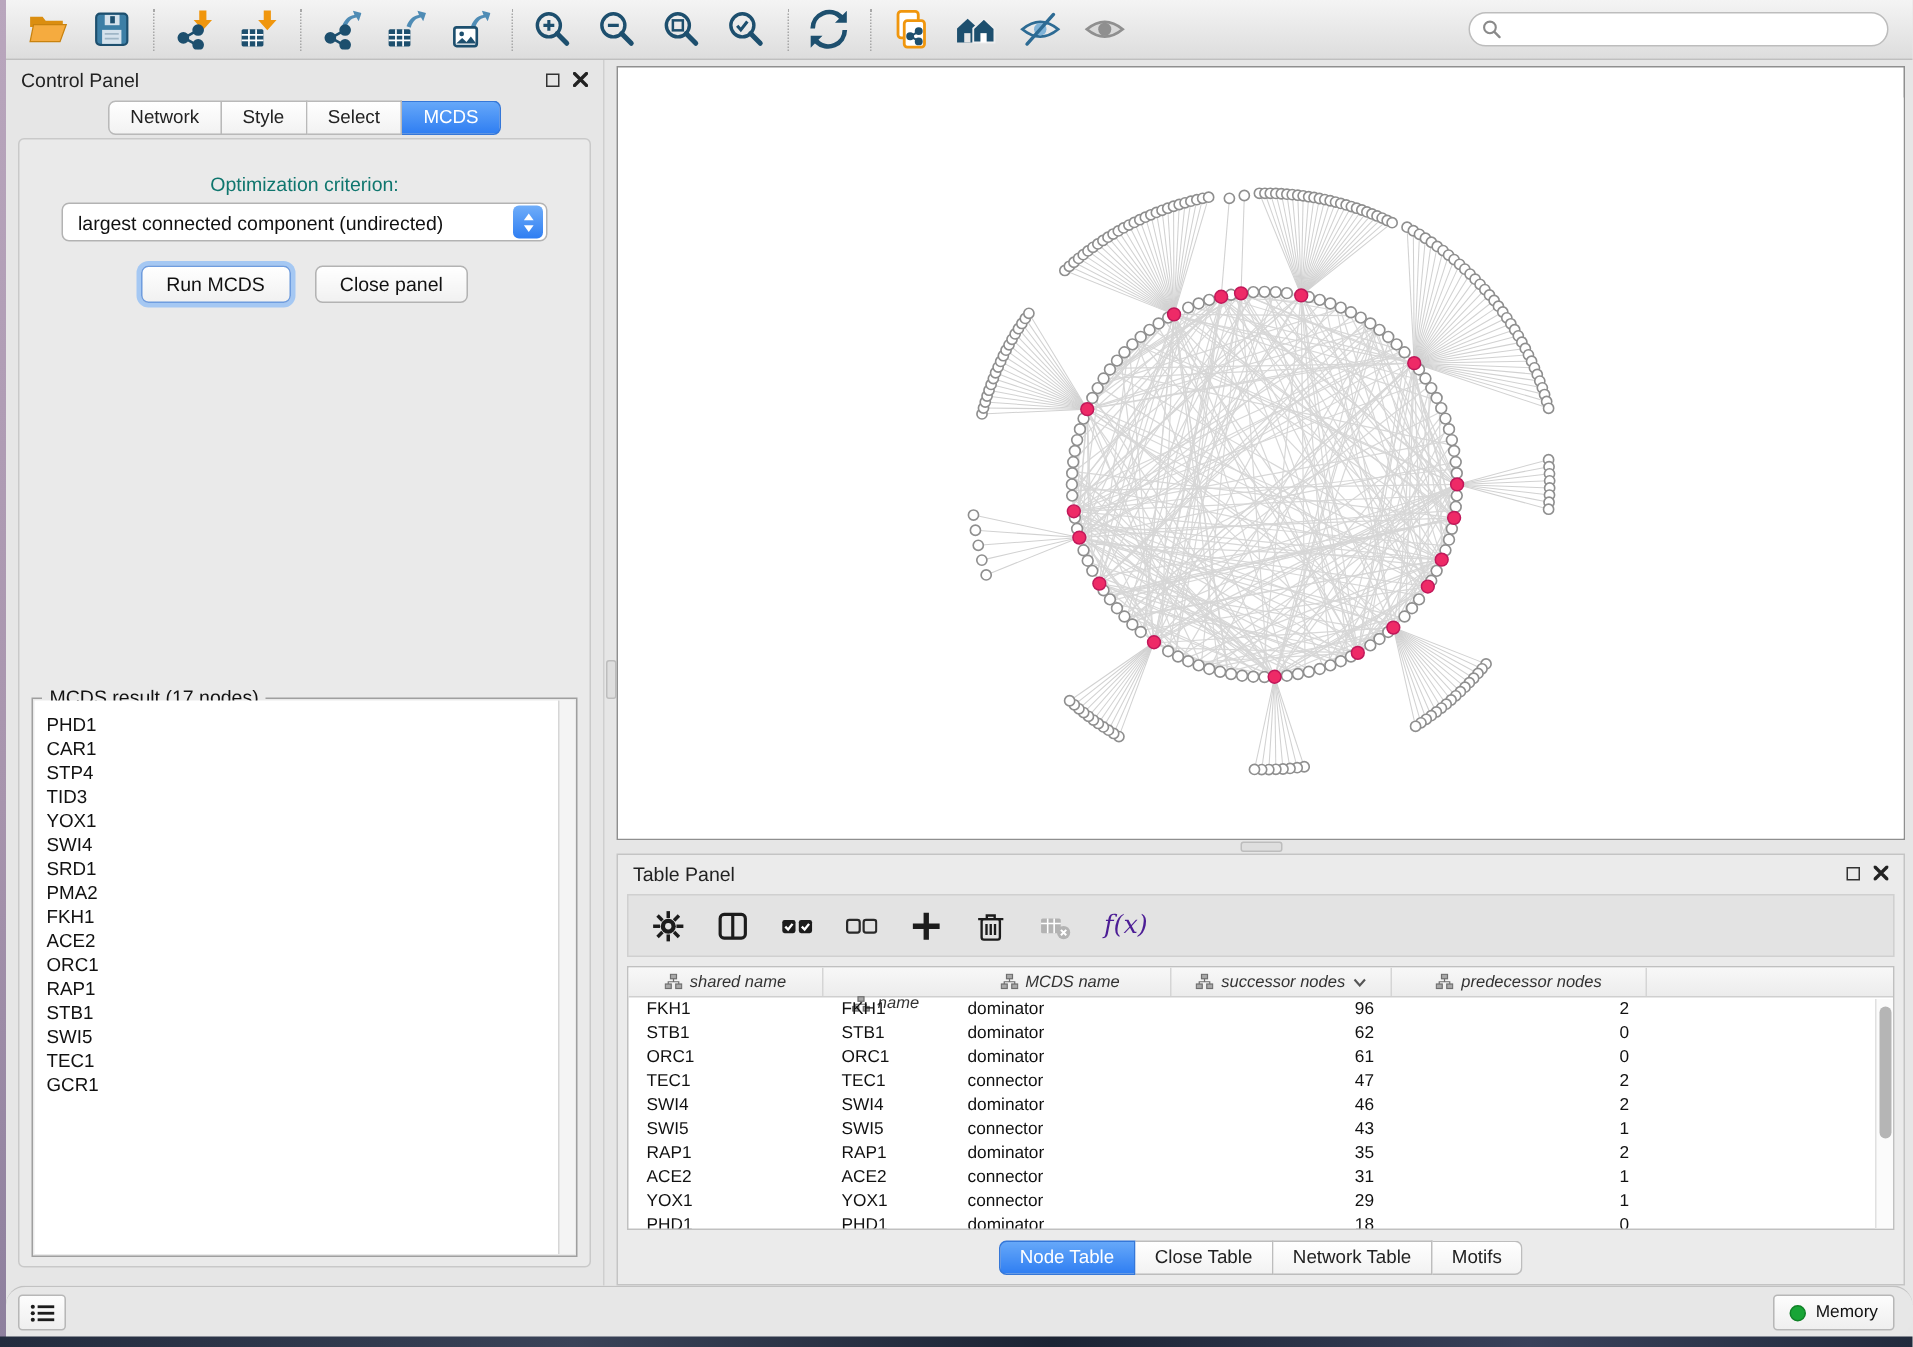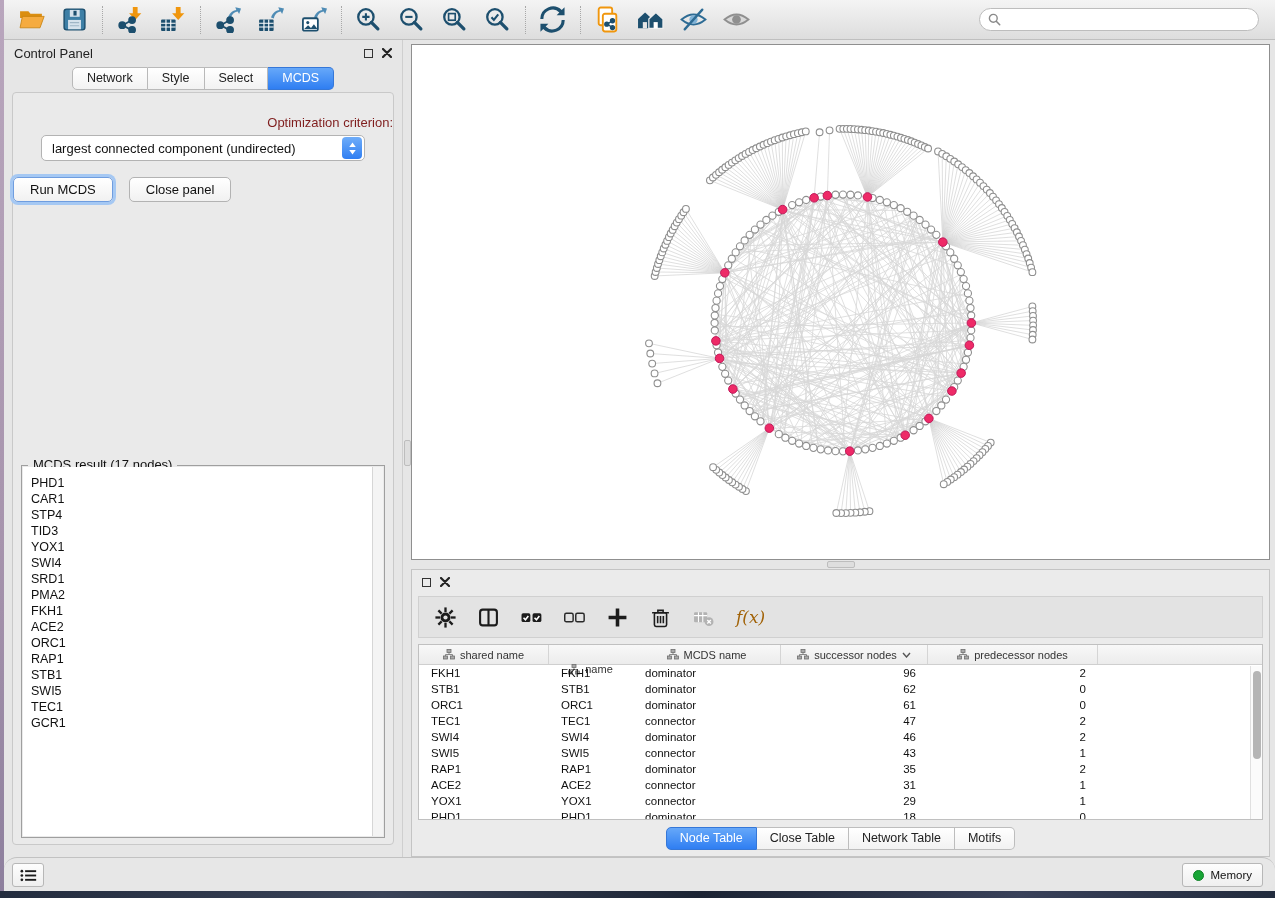--- a/index.html
+++ b/index.html
@@ -43,30 +43,30 @@
   .float-icon { width:9px; height:9px; border:1.5px solid #333; display:inline-block; }
   .close-icon svg { width:10px; height:10px; display:block; }
   .cp-tabs { position:absolute; top:27px; left:0; right:0; display:flex; justify-content:center; }
   .cp-tab { font-size:12.5px; color:#222; background:linear-gradient(#ffffff,#f2f2f2);
     border:1px solid #b9b9b9; border-left:none; padding:3px 14px 4px; cursor:pointer; }
   .cp-tab:first-child { border-left:1px solid #b9b9b9; border-radius:5px 0 0 5px; }
   .cp-tab:last-child { border-radius:0 5px 5px 0; }
   .cp-tab.active { background:linear-gradient(#66a8f9,#2f7ef2); color:#fff; border-color:#3577d8; }
   .cp-content { position:absolute; left:8px; right:8px; top:52px; bottom:12px;
     background:#eaeaea; border:1px solid #c9c9c9; border-radius:4px; }
-  .opt-label { position:absolute; top:22px; left:0; right:0; text-align:right;
-    font-size:13px; color:#7f1d1d; }
+  .opt-label { position:absolute; top:22px; left:0; right:0; text-align:center;
+    font-size:13px; color:#0f766e; }
   .criterion { position:absolute; top:42px; left:28px; right:28px; height:26px;
     background:#fff; border:1px solid #b3b3b3; border-radius:5px; display:flex;
     align-items:center; cursor:pointer; }
   .criterion-value { flex:1; font-size:13px; color:#111; padding-left:10px; white-space:nowrap; }
   .stepper { width:20px; height:22px; margin-right:2px; border-radius:4px;
     background:linear-gradient(#6fadf9,#2f7ef2); display:flex; align-items:center; justify-content:center; }
   .stepper svg { width:9px; height:15px; }
-  .btn-row { position:absolute; top:84px; left:0; right:0; display:flex; gap:16px; }
+  .btn-row { position:absolute; top:84px; left:0; right:0; display:flex; justify-content:center; gap:16px; }
   .btn { font-size:13px; color:#111; background:linear-gradient(#ffffff,#f1f1f1);
     border:1px solid #b3b3b3; border-radius:5px; padding:4px 16px; cursor:pointer;
     font-family:"Liberation Sans",sans-serif; }
   .btn.focused { box-shadow:0 0 0 3px #a5c8f3; border-color:#6f9ddf; }
   .groupbox { position:absolute; left:8px; right:8px; top:372px; bottom:6px;
     border:1px solid #9f9f9f; }
   .groupbox-title { position:absolute; top:-9px; left:6px; background:#eaeaea;
     padding:0 5px; font-size:13px; color:#111; }
   .mcds-list { position:absolute; inset:1px; background:#fff; overflow:hidden;
     padding:8px 0 0 8px; }
@@ -97,27 +97,27 @@
   .table-panel { position:absolute; left:0; right:0; top:529px; bottom:0; background:#ebebeb;
     border:1px solid #c4c4c4; }
   .tp-header { position:absolute; top:0; left:0; right:0; height:24px; display:flex;
     align-items:center; padding:0 10px; }
   .tp-title { font-size:13px; color:#222; flex:1; }
   .tp-toolbar { position:absolute; top:26px; left:6px; right:6px; height:42px;
     background:#e3e3e3; border:1px solid #d0d0d0; display:flex; align-items:center;
     padding-left:16px; gap:22px; }
   .tpi { background:none; border:none; cursor:pointer; display:flex; align-items:center; }
   .tpi svg { width:21px; height:21px; }
-  .fx-label { font-size:17px; font-family:"DejaVu Serif",serif; font-style:italic; color:#a16207; }
+  .fx-label { font-size:17px; font-family:"DejaVu Serif",serif; font-style:italic; color:#4c1d95; }
   .nt-wrap { position:absolute; left:6px; right:6px; top:74px; bottom:36px; background:#fff;
     border:1px solid #c0c0c0; overflow:hidden; }
   .nt-header { display:flex; height:20px; background:linear-gradient(#f8f8f8,#ececec);
     border-bottom:1px solid #cfcfcf; }
   .th { display:flex; align-items:center; justify-content:center; gap:5px;
-    border-right:1px solid #d5d5d5; font-size:11px; color:#333; cursor:pointer; }
+    border-right:1px solid #d5d5d5; font-size:11px; color:#333; cursor:pointer;font-style:italic; }
   .th svg.attr { width:12px; height:11px; }
   .th svg.caret { width:9px; height:6px; }
   .tr { display:flex; height:16px; }
   .td { font-size:11.5px; color:#111; line-height:16px; white-space:nowrap; overflow:hidden; }
   .td.left { padding-left:12px; text-align:left; }
   .td.right { padding-right:12px; text-align:right; }
   .nt-scroll { position:absolute; top:21px; bottom:0; right:0; width:12px; background:#fbfbfb;
     border-left:1px solid #e0e0e0; }
   .nt-thumb { position:absolute; top:5px; left:1.5px; width:8px; height:88px;
     background:#b5b5b5; border-radius:4px; }
@@ -1102,20 +1102,21 @@
   </svg>
           </div>
       </div>
 
       <div class="h-splitter">
         <div class="h-handle"></div>
       </div>
 
       <div class="table-panel">
         <div class="tp-header">
+          <span class="tp-title">Table Panel</span>
           <span class="win-icons">
             <span class="float-icon"></span>
             <span class="close-icon">
                 <svg viewBox="0 0 10 10">
                   <path d="M1 1 L9 9 M9 1 L1 9" stroke="#222" stroke-width="2.2" stroke-linecap="round"></path>
                 </svg>
               </span>
           </span>
         </div>
         <div class="tp-toolbar">

